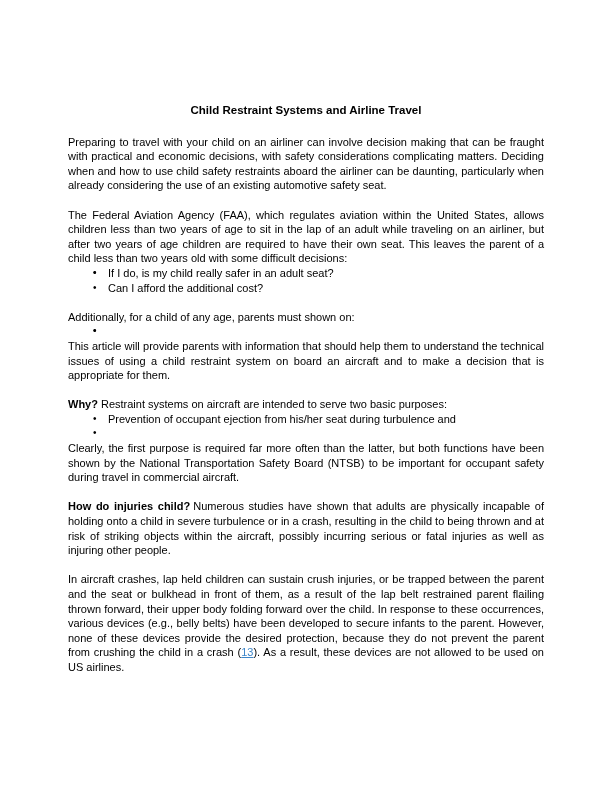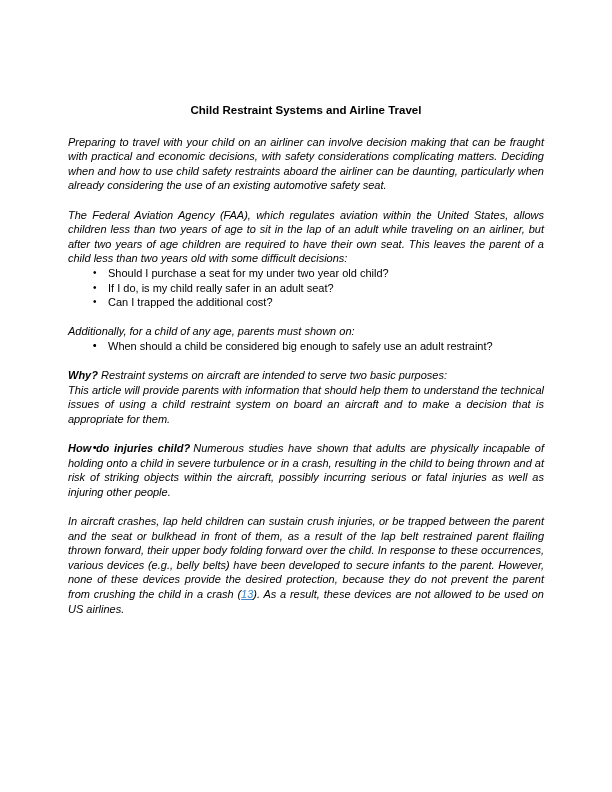--- a/index.html
+++ b/index.html
@@ -27,21 +27,20 @@
     font-size: 11.5px;
     line-height: 14.6px;
     font-weight: bold;
     text-align: center;
   }
   p.para {
     margin: 0 0 14.6px 0;
     font-size: 11px;
     line-height: 14.6px;
     text-align: justify;
-    font-style: italic;
   }
   p.para.attached {
     margin-bottom: 0; 
   }
   ul.bullets {
     list-style: none;
     margin: 0 0 14.6px 0;
     padding: 0;
   }
   ul.bullets li {
@@ -73,57 +72,57 @@
 <div class="page">
 
   <h1 class="doc-title">Child Restraint Systems and Airline Travel</h1>
 
   <p class="para">Preparing to travel with your child on an airliner can involve decision making that can be fraught with practical and economic decisions, with safety considerations complicating matters. Deciding when and how to use child safety restraints aboard the airliner can be daunting, particularly when already considering the use of an existing automotive safety seat.</p>
 
   <p class="para attached">The Federal Aviation Agency (FAA), which regulates aviation within the United States, allows children less than two years of age to sit in the lap of an adult while traveling on an airliner, but after two years of age children are required to have their own seat.  This leaves the parent of a child less than two years old with some difficult decisions:</p>
   <ul class="bullets">
     <li>
       <span class="bullet-glyph">•</span>
-      <span>Should I purchase a seat for my under two year old child?</span>
     </li>
     <li>
       <span class="bullet-glyph">•</span>
       <span>If I do, is my child really safer in an adult seat?</span>
     </li>
     <li>
       <span class="bullet-glyph">•</span>
-      <span>Can I trapped the additional cost?</span>
+      <span>Can I afford the additional cost?</span>
     </li>
   </ul>
 
   <p class="para attached">Additionally, for a child of any age, parents must shown on:</p>
   <ul class="bullets">
     <li>
       <span class="bullet-glyph">•</span>
     </li>
     <li>
       <span class="bullet-glyph">•</span>
-      <span>When should a child be considered big enough to safely use an adult restraint?</span>
     </li>
   </ul>
+
+  <p class="para">This article will provide parents with information that should help them to understand the technical issues of using a child restraint system on board an aircraft and to make a decision that is appropriate for them.</p>
 
   <p class="para attached">
     <span class="lead">Why?</span><span>Restraint systems on aircraft are intended to serve two basic purposes:</span>
   </p>
-
-  <p class="para">This article will provide parents with information that should help them to understand the technical issues of using a child restraint system on board an aircraft and to make a decision that is appropriate for them.</p>
   <ul class="bullets">
     <li>
       <span class="bullet-glyph">•</span>
+      <span>Prevention of occupant ejection from his/her seat during turbulence and</span>
     </li>
     <li>
       <span class="bullet-glyph">•</span>
     </li>
   </ul>
 
+  <p class="para">Clearly, the first purpose is required far more often than the latter, but both functions have been shown by the National Transportation Safety Board (NTSB) to be important for occupant safety during travel in commercial aircraft.</p>
 
   <p class="para">
     <span class="lead">How do injuries child?</span><span>Numerous studies have shown that adults are physically incapable of holding onto a child in severe turbulence or in a crash, resulting in the child to being thrown and at risk of striking objects within the aircraft, possibly incurring serious or fatal injuries as well as injuring other people.</span>
   </p>
 
   <p class="para">
     <span>In aircraft crashes, lap held children can sustain crush injuries, or be trapped between the parent and the seat or bulkhead in front of them, as a result of the lap belt restrained parent flailing thrown forward, their upper body folding forward over the child. In response to these occurrences, various devices (e.g., belly belts) have been developed to secure infants to the parent. However, none of these devices provide the desired protection, because they do not prevent the parent from crushing the child in a crash (</span><a class="ref-link" href="#" style="color: rgb(62, 134, 201);">13</a><span>). As a result, these devices are not allowed to be used on US airlines.</span>
   </p>
 
 </div>

